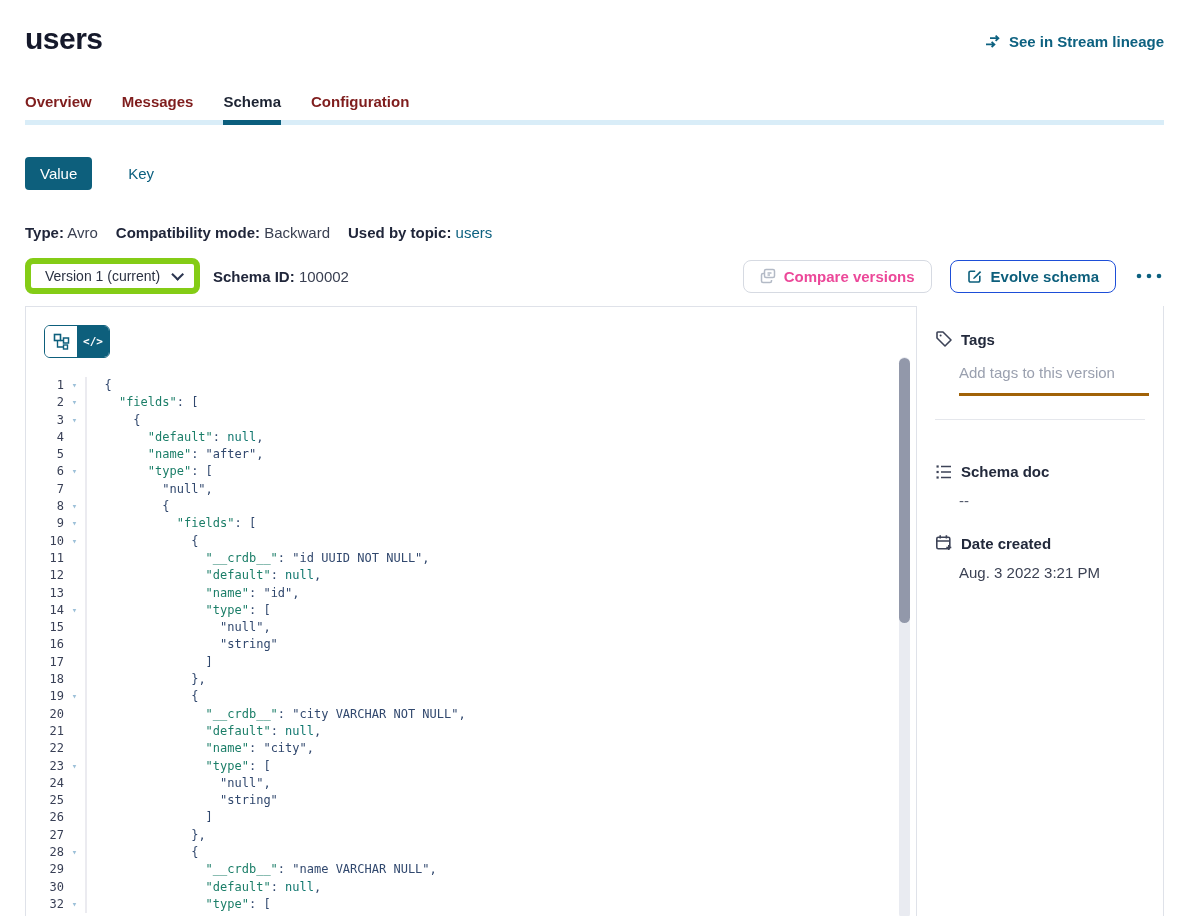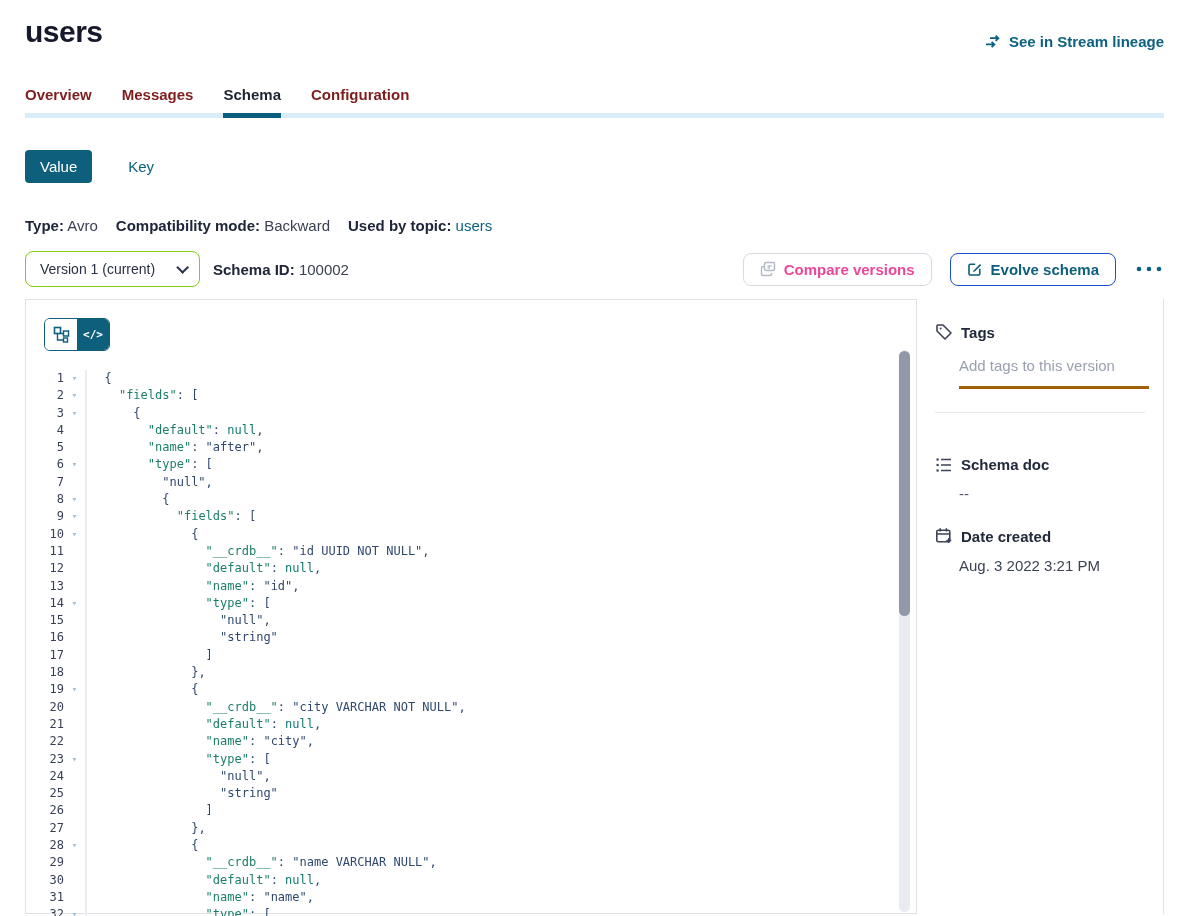--- a/index.html
+++ b/index.html
@@ -1,18 +1,18 @@
 <!DOCTYPE html>
 <html><head>
 <meta charset="utf-8">
 <style>
   * { margin:0; padding:0; box-sizing:border-box; }
   html,body { width:1189px; height:916px; overflow:hidden; background:#ffffff;
     font-family:"Liberation Sans", sans-serif; color:#3a4052; }
-  .page { position:relative; width:1189px; height:916px; padding:9px 25px; }
+  .page { position:relative; width:1189px; height:916px; padding:16px 25px; }
 
   
   .title { padding-top:6px; font-size:30px; font-weight:800; color:#15192b; letter-spacing:-0.5px; }
   .lineage-link { position:absolute; top:33px; right:25px; display:flex; align-items:center; gap:7px;
     color:#0d6180; font-size:15px; font-weight:700; cursor:pointer; }
 
   
   .tabs { display:flex; gap:30px; margin-top:37px; border-bottom:5px solid #d9edf8; }
   .tab { padding-bottom:10px; font-size:15px; font-weight:600; color:#7f1d1d; cursor:pointer; }
   .tab.active { color:#1d2433; margin-bottom:-5px; border-bottom:5px solid #0b5e7d; }
@@ -24,21 +24,21 @@
   .key-link { color:#0d6180; font-size:15px; cursor:pointer; }
 
   
   .meta-row { margin-top:34px; display:flex; gap:18px; font-size:15px; color:#3a4052; }
   .meta-item b { color:#20263a; font-weight:700; }
   .meta-link { color:#0d6180; cursor:pointer; }
 
   
   .controls-row { margin-top:17px; display:flex; align-items:center; }
   .version-select { display:flex; align-items:center; justify-content:space-between;
-    width:175px; height:36px; padding:0 14px; border:1px solid #84cc16; border-radius:8px;
+    width:175px; height:36px; padding:0 14px; border:6px solid #84cc16; border-radius:8px;
     font-size:14px; color:#2a3142; cursor:pointer; background:#fff; }
   .chev { width:9px; height:9px; border-right:2px solid #2b3550; border-bottom:2px solid #2b3550;
     transform:rotate(45deg) translateY(-3px); }
   .schema-id { margin-left:13px; font-size:15px; }
   .schema-id b { color:#20263a; font-weight:700; }
   .ctrl-right { margin-left:auto; display:flex; align-items:center; gap:18px; }
   .btn { display:flex; align-items:center; gap:8px; height:33px; padding:0 16px;
     border-radius:8px; background:#fff; font-size:15px; font-family:inherit; cursor:pointer; }
   .btn-compare { border:1px solid #d6dae2; color:#ec4899; font-weight:600; cursor:default; }
   .btn-evolve { border:1px solid #1d4ed8; color:#0d5f7c; font-weight:700; }
@@ -211,21 +211,20 @@
             <div class="cl"><span class="ln">21</span><span class="fold"></span><span class="code">                <span class="tk-key">"default"</span><span class="tk-punc">: </span><span class="tk-null">null</span><span class="tk-punc">,</span></span></div>
             <div class="cl"><span class="ln">22</span><span class="fold"></span><span class="code">                <span class="tk-key">"name"</span><span class="tk-punc">: </span><span class="tk-str">"city"</span><span class="tk-punc">,</span></span></div>
             <div class="cl"><span class="ln">23</span><span class="fold">▾</span><span class="code">                <span class="tk-key">"type"</span><span class="tk-punc">: [</span></span></div>
             <div class="cl"><span class="ln">24</span><span class="fold"></span><span class="code">                  <span class="tk-str">"null"</span><span class="tk-punc">,</span></span></div>
             <div class="cl"><span class="ln">25</span><span class="fold"></span><span class="code">                  <span class="tk-str">"string"</span></span></div>
             <div class="cl"><span class="ln">26</span><span class="fold"></span><span class="code">                <span class="tk-punc">]</span></span></div>
             <div class="cl"><span class="ln">27</span><span class="fold"></span><span class="code">              <span class="tk-punc">},</span></span></div>
             <div class="cl"><span class="ln">28</span><span class="fold">▾</span><span class="code">              <span class="tk-punc">{</span></span></div>
             <div class="cl"><span class="ln">29</span><span class="fold"></span><span class="code">                <span class="tk-key">"__crdb__"</span><span class="tk-punc">: </span><span class="tk-str">"name VARCHAR NULL"</span><span class="tk-punc">,</span></span></div>
             <div class="cl"><span class="ln">30</span><span class="fold"></span><span class="code">                <span class="tk-key">"default"</span><span class="tk-punc">: </span><span class="tk-null">null</span><span class="tk-punc">,</span></span></div>
-            <div class="cl"><span class="ln">31</span><span class="fold"></span><span class="code">                <span class="tk-key">"name"</span><span class="tk-punc">: </span><span class="tk-str">"name"</span><span class="tk-punc">,</span></span></div>
             <div class="cl"><span class="ln">32</span><span class="fold">▾</span><span class="code">                <span class="tk-key">"type"</span><span class="tk-punc">: [</span></span></div>
           </div>
       </div>
 
       <div class="scrollbar-track">
         <div class="scrollbar-thumb"></div>
       </div>
     </div>
 
     <aside class="sidebar">

